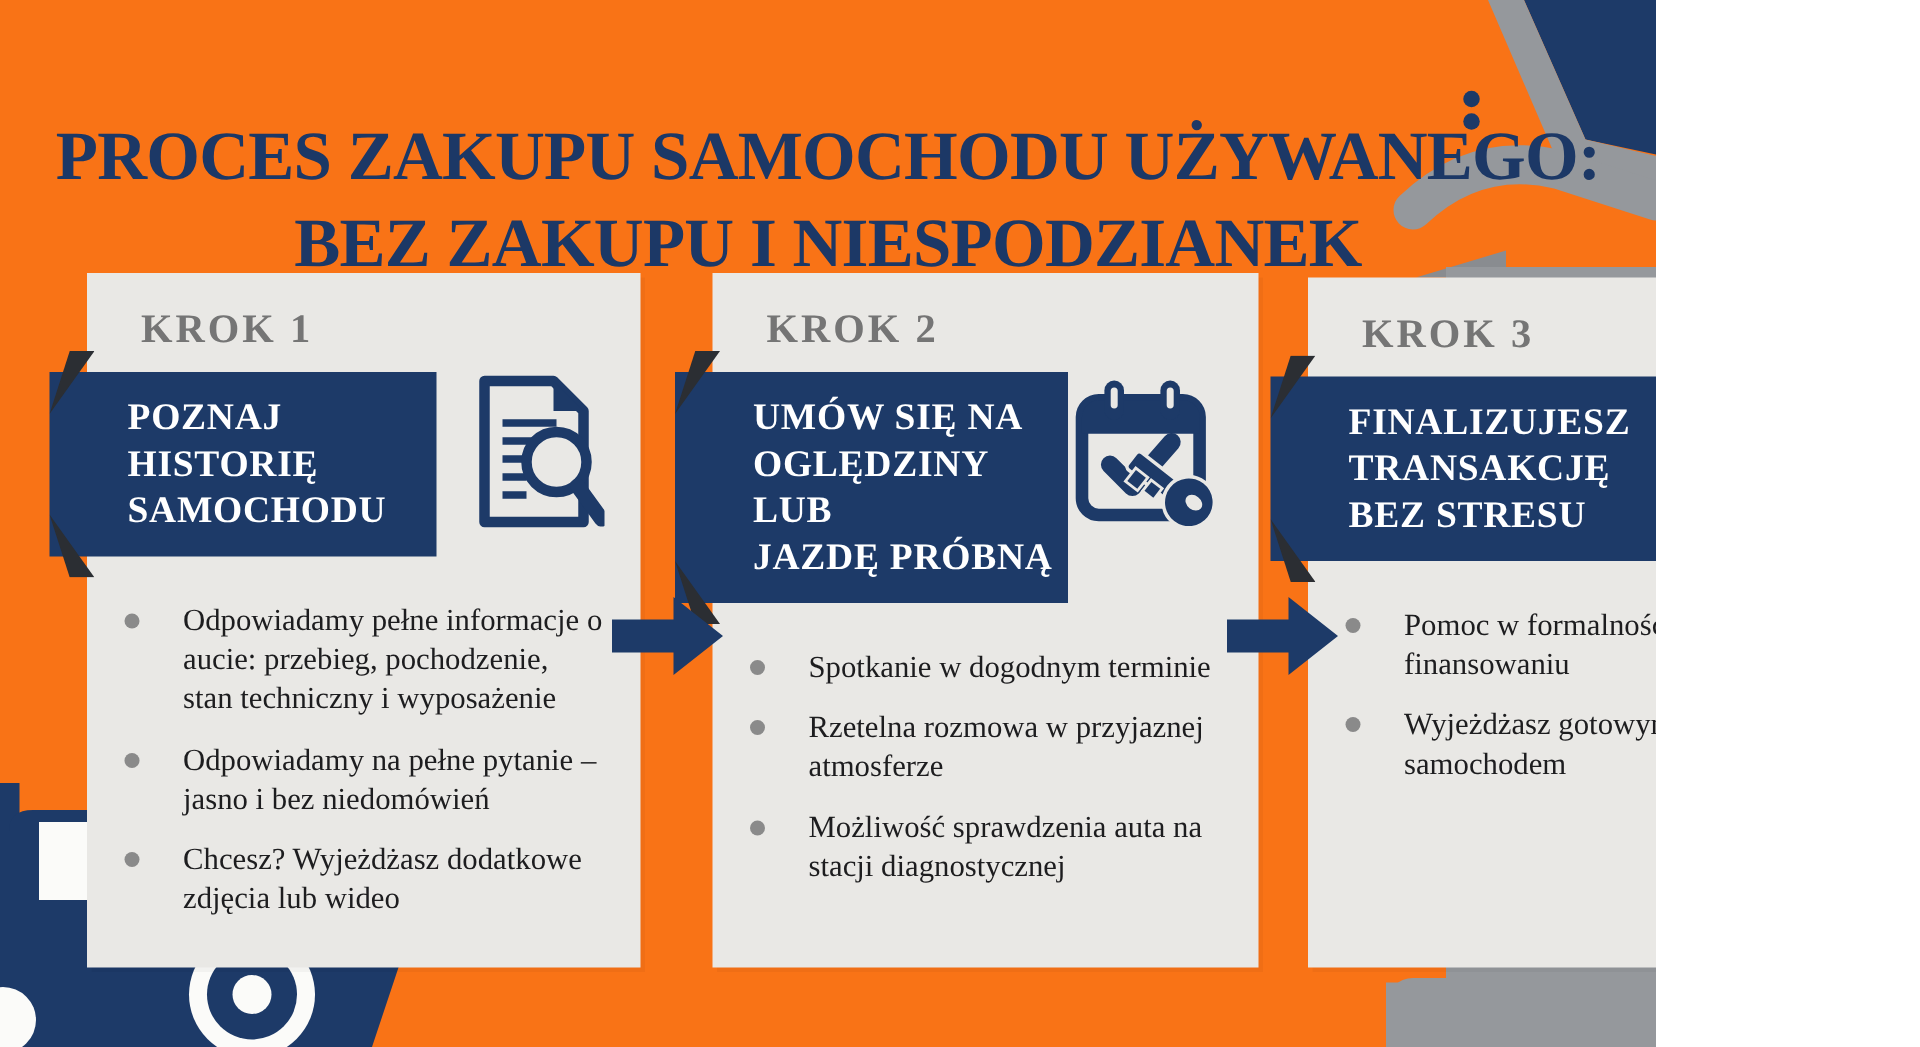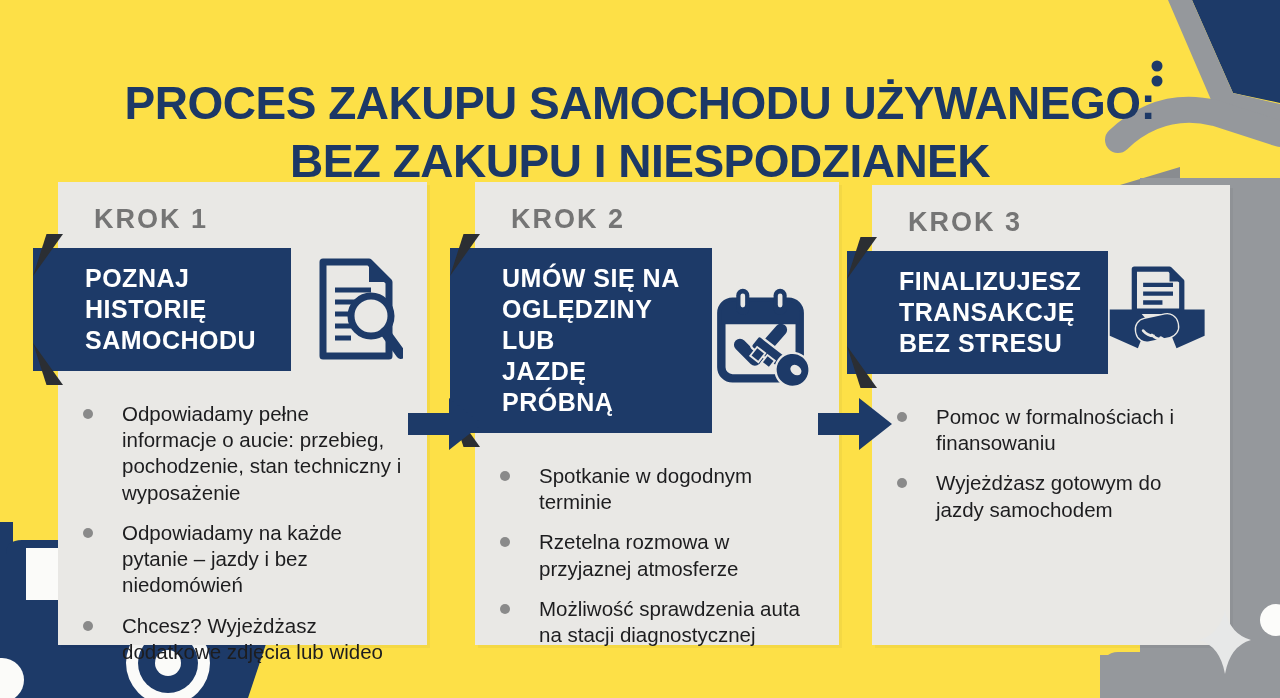--- a/index.html
+++ b/index.html
@@ -1,38 +1,38 @@
 <!DOCTYPE html>
 <html><head>
 <meta charset="utf-8">
 <style>
   html,body{margin:0;padding:0;}
   body{font-family:"Liberation Sans", sans-serif; background:#ffffff;}
-  .stage{position:relative;width:1280px;height:698px;background:#fde047;overflow:hidden;}
+  .stage{position:relative;width:1104px;height:698px;background:#f97316;overflow:hidden;font-family:Liberation Serif, serif;}
 
   
   .decor{position:absolute;z-index:0;pointer-events:none;}
   .decor-right{top:0;right:0;}
   .decor-van{left:0;bottom:0;}
   .sparkle{position:absolute;left:1193px;top:608px;z-index:2;}
 
   
   .title{position:absolute;top:44px;left:0;width:100%;text-align:center;
          color:#1c3866;font-weight:bold;font-size:46px;line-height:1.26;letter-spacing:-0.5px;z-index:1;}
 
   
   .card{position:absolute;top:182px;height:463px;background:#e9e8e5;z-index:1;
         box-shadow:3px 3px 0 rgba(0,0,0,0.035);}
   .card1{left:58px;width:369px;}
   .card2{left:475px;width:364px;}
   .card3{left:872px;top:185px;width:358px;height:460px;}
 
   .krok{margin:22px 0 0 36px;font-size:27px;font-weight:bold;color:#757575;letter-spacing:2px;}
 
-  .banner-row{position:relative;margin-top:13px;display:flex;align-items:center;}
+  .banner-row{position:relative;margin-top:13px;display:flex;align-items:flex-start;}
   .banner{position:relative;margin-left:-25px;background:#1d3a68;color:#ffffff;
           padding:15px 8px 15px 52px;box-sizing:border-box;}
   .card1 .banner{width:258px;}
   .card2 .banner{width:265px;}
   .card3 .banner{width:264px;}
   .banner::before{content:"";position:absolute;left:0;top:-14px;width:30px;height:42px;
           background:#2b2e33;clip-path:polygon(45% 0,100% 0,0 100%);}
   .banner::after{content:"";position:absolute;left:0;bottom:-14px;width:30px;height:42px;
           background:#2b2e33;clip-path:polygon(0 0,100% 100%,45% 100%);}
   .banner-text{white-space:pre-line;font-weight:bold;font-size:25px;line-height:1.24;letter-spacing:0.5px;}
@@ -97,21 +97,21 @@
       <svg class="step-icon" width="90" height="108" viewBox="0 0 90 108" aria-hidden="true">
         <path d="M10 6 H56 L76 26 V100 H10 Z" fill="none" stroke="#1d3a68" stroke-width="7" stroke-linejoin="round"></path>
         <path d="M56 6 L56 26 H76 Z" fill="#1d3a68"></path>
         <path d="M22 34 H58 M22 46 H64 M22 58 H42 M22 70 H38 M22 82 H38" stroke="#1d3a68" stroke-width="5"></path>
         <circle cx="58" cy="60" r="20" fill="#e9e8e5" stroke="#1d3a68" stroke-width="7"></circle>
         <line x1="72" y1="76" x2="88" y2="98" stroke="#1d3a68" stroke-width="10" stroke-linecap="round"></line>
       </svg>
     </div>
     <ul class="bullets">
       <li><span class="dot"></span><span>Odpowiadamy pełne informacje o aucie: przebieg, pochodzenie, stan techniczny i wyposażenie</span></li>
-      <li><span class="dot"></span><span>Odpowiadamy na każde pytanie – jazdy i bez niedomówień</span></li>
+      <li><span class="dot"></span><span>Odpowiadamy na pełne pytanie – jasno i bez niedomówień</span></li>
       <li><span class="dot"></span><span>Chcesz? Wyjeżdżasz dodatkowe zdjęcia lub wideo</span></li>
     </ul>
   </section>
 
   <section class="card card2">
     <div class="krok">KROK 2</div>
     <div class="banner-row">
       <div class="banner">
         <span class="banner-text">UMÓW SIĘ NA
 OGLĘDZINY LUB

